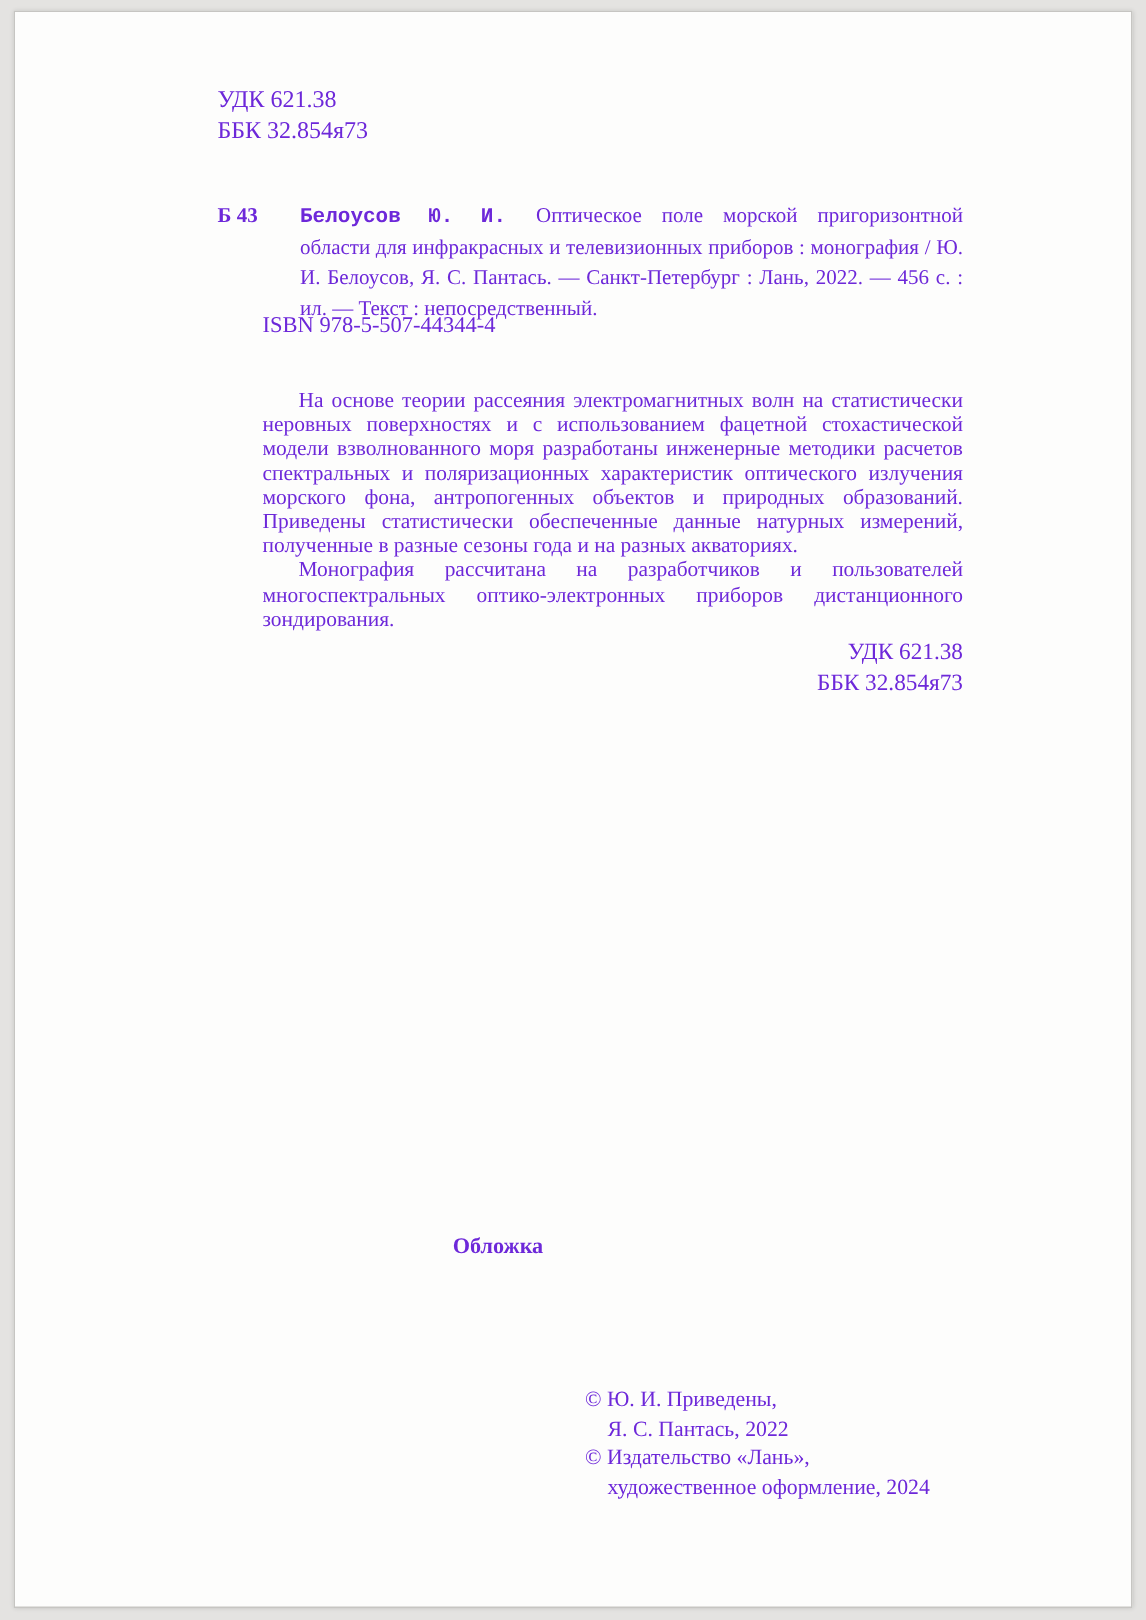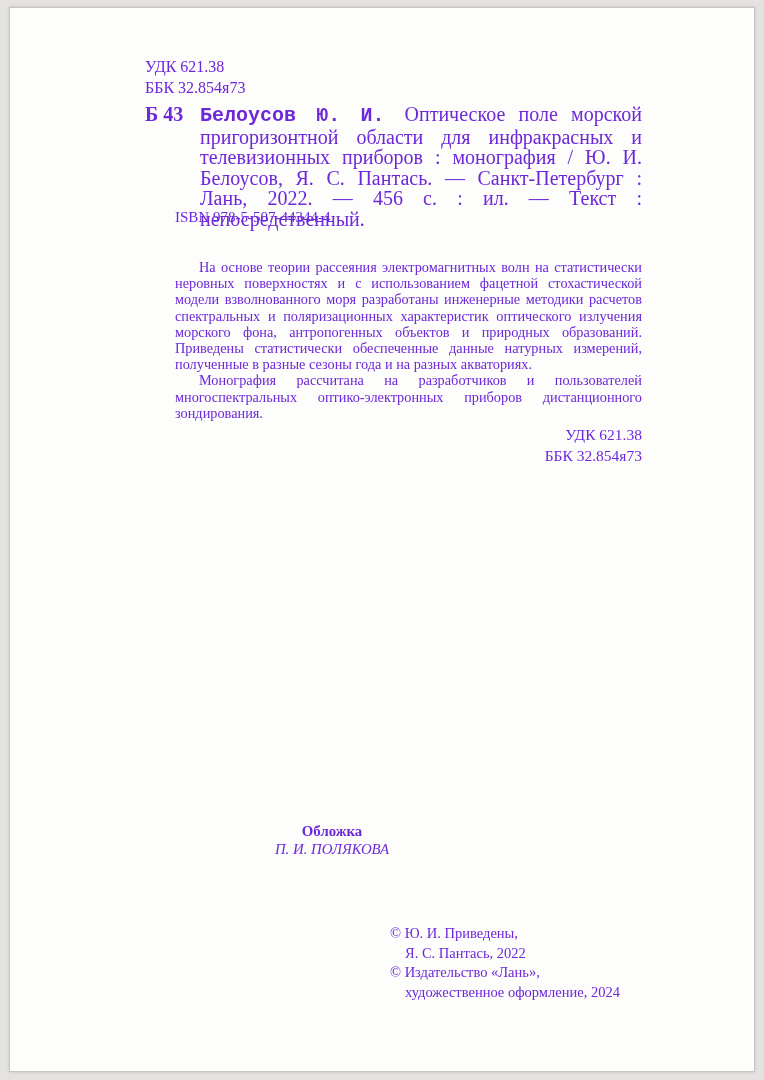--- a/index.html
+++ b/index.html
@@ -31,23 +31,23 @@
     position: absolute;
     left: 145px;
     top: 56px;
     font-size: 16px;
     line-height: 21px;
   }
 
   .entry-block {
     position: absolute;
     left: 145px;
-    top: 104px;
+    top: 135px;
     width: 497px;
-    font-size: 20px;
+    font-size: 14px;
     line-height: 20.5px;
     text-align: justify;
   }
   .entry-code {
     position: absolute;
     left: 0;
     top: 0;
     font-weight: 700;
   }
   .entry-par {
@@ -138,21 +138,20 @@
     <p>Монография рассчитана на разработчиков и пользователей многоспектральных оптико-электронных приборов дистанционного зондирования.</p>
   </div>
 
   <div class="right-codes txt">
     <div>УДК 621.38</div>
     <div>ББК  32.854я73</div>
   </div>
 
   <div class="cover-block txt">
     <div class="cover-label">Обложка</div>
-    <div class="cover-name">П. И. ПОЛЯКОВА</div>
   </div>
 
   <div class="copyright-block txt">
     <div>© Ю. И. Приведены,</div>
     <div class="indent">Я. С. Пантась, 2022</div>
     <div>© Издательство «Лань»,</div>
     <div class="indent">художественное оформление, 2024</div>
   </div>
 </div>
 

